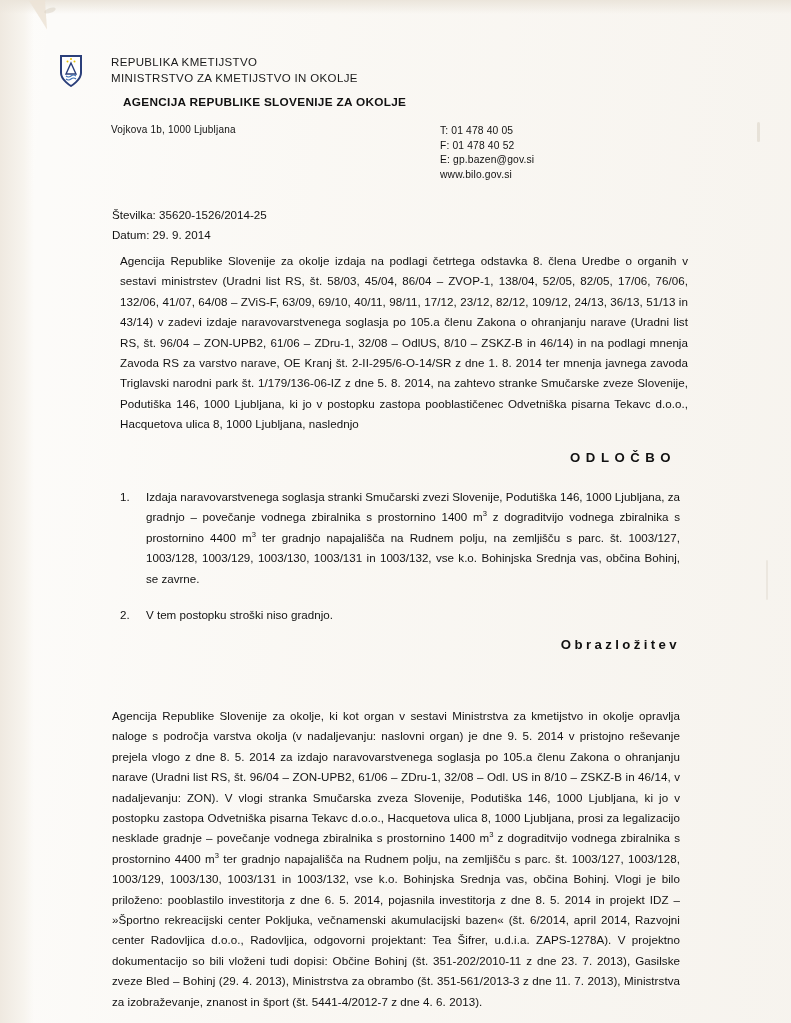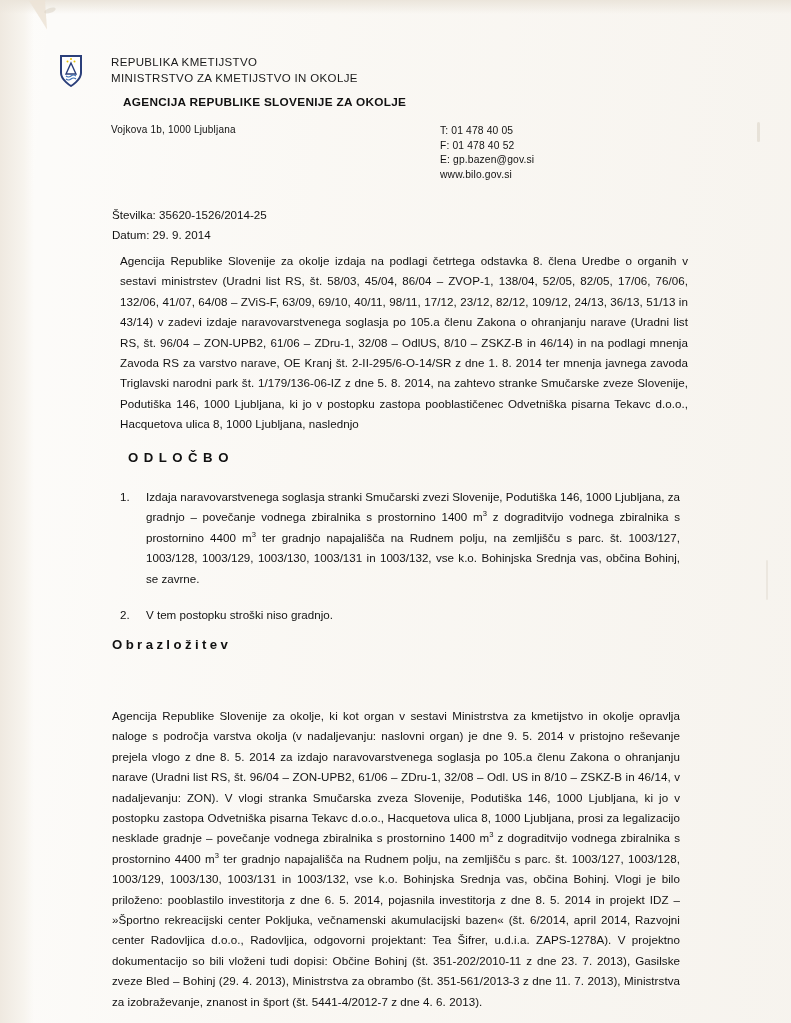--- a/index.html
+++ b/index.html
@@ -122,24 +122,24 @@
     letter-spacing: 0.05px;
   }
   #intro-para {
     left: 112px;
     top: 251px;
     width: 568px;
     margin-left: 8px;
   }
   .title-odlocbo {
     position: absolute;
-    left: 128px;
+    left: 108px;
     top: 450px;
     width: 568px;
-    text-align: left;
+    text-align: right;
     font-size: 13.2px;
     font-weight: bold;
     letter-spacing: 5.5px;
   }
   .ol {
     position: absolute;
     left: 112px;
     top: 487px;
     width: 568px;
     font-size: 11.6px;
@@ -155,21 +155,21 @@
   .ol-item .num {
     position: absolute;
     left: 8px;
     top: 0;
   }
   .title-obraz {
     position: absolute;
     left: 112px;
     top: 637px;
     width: 568px;
-    text-align: left;
+    text-align: right;
     font-size: 13.2px;
     font-weight: bold;
     letter-spacing: 3.4px;
   }
   #obraz-para {
     left: 112px;
     top: 706px;
     width: 568px;
   }
   sup {

